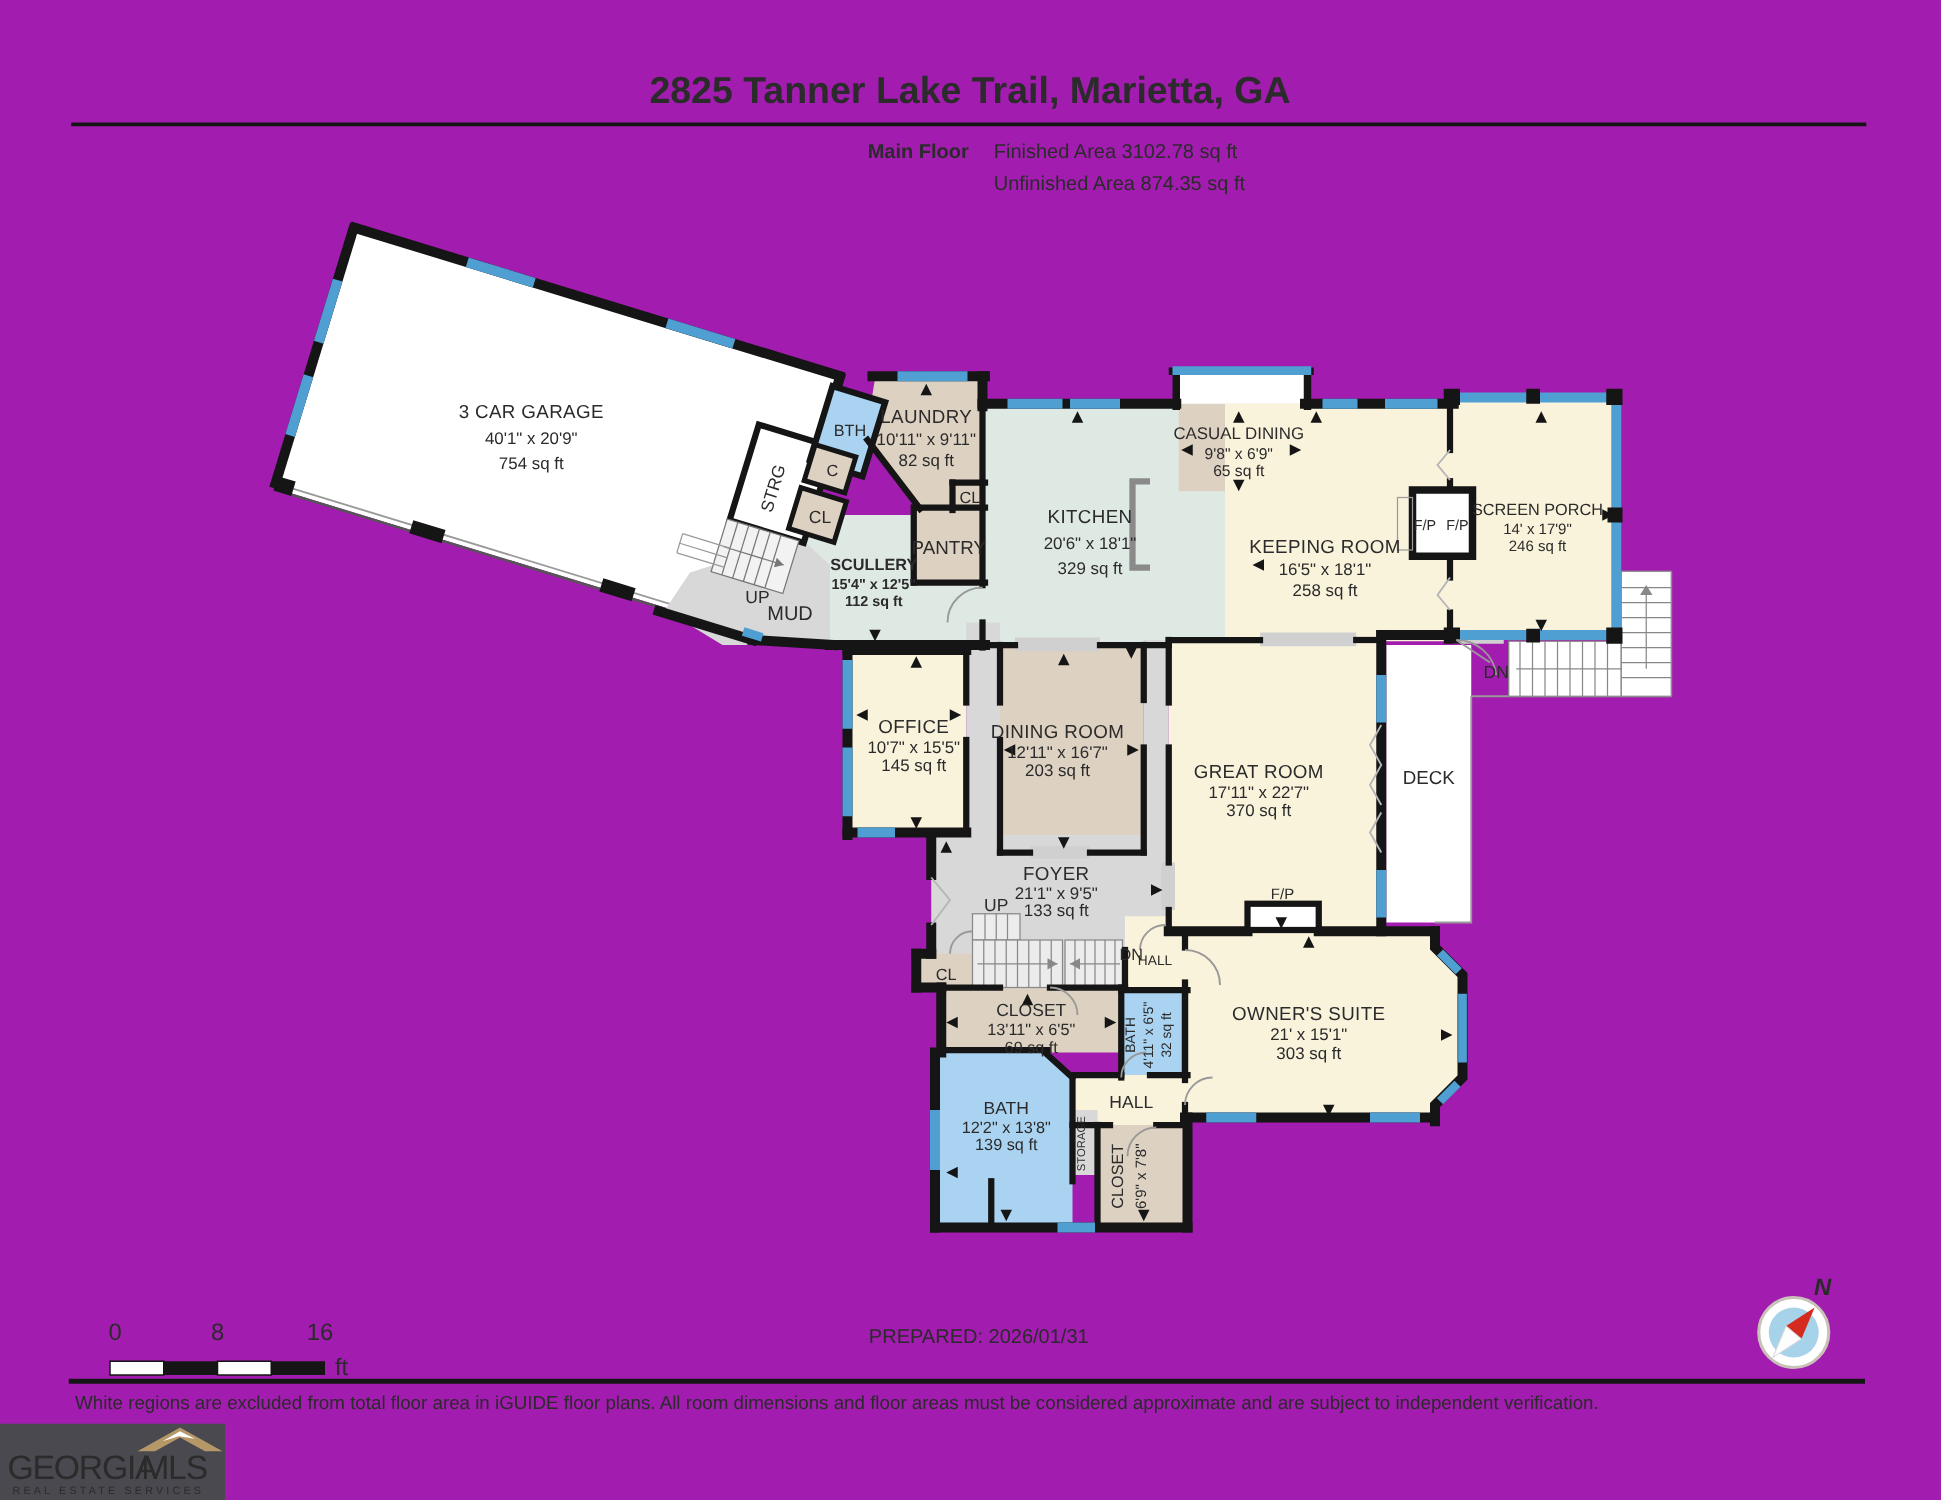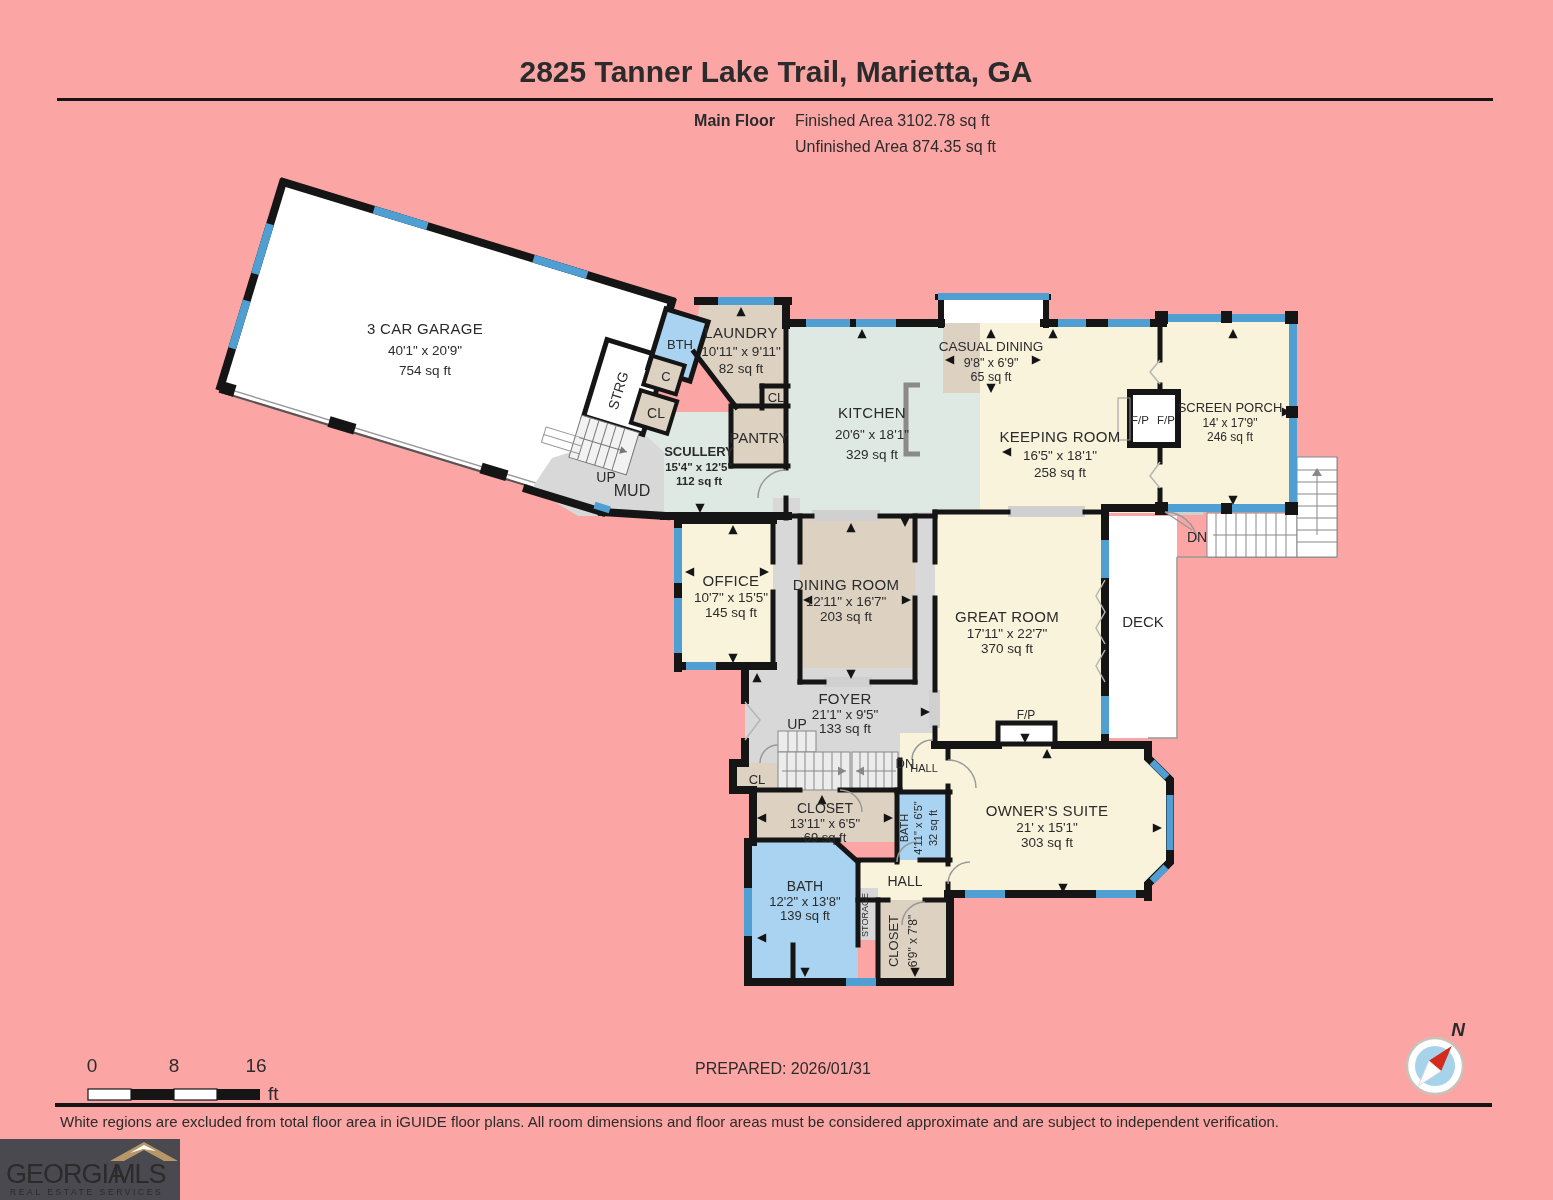--- a/index.html
+++ b/index.html
@@ -1,17 +1,17 @@
 <!DOCTYPE html>
 <html><head>
 <meta charset="utf-8">
 <style>
   html,body{margin:0;padding:0;background:#ffffff;}
   body{font-family:"Liberation Sans", sans-serif;}
-  .page{position:relative;width:1553px;height:1200px;background:#fca5a5;overflow:hidden;}
+  .page{position:relative;width:1553px;height:1200px;background:#a21caf;overflow:hidden;}
   svg text{fill:#2b2b2b;}
   .room-name{font-size:15px;letter-spacing:.3px;}
   .room-dim{font-size:13.5px;}
   .room-area{font-size:13.5px;}
 </style>
 </head>
 <body>
 <div class="page">
 
 

